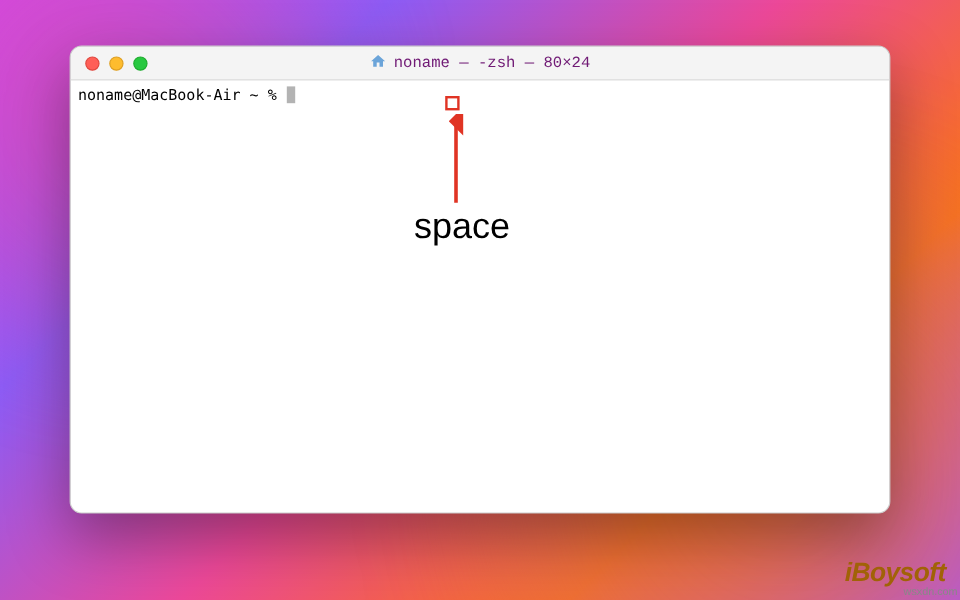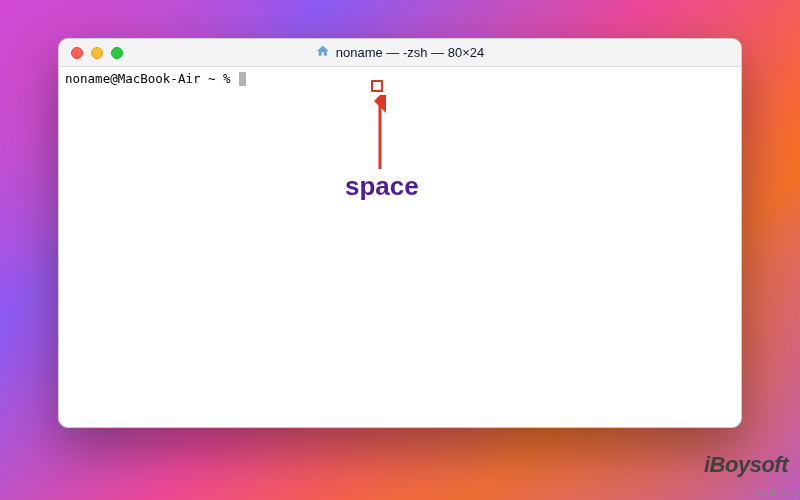--- a/index.html
+++ b/index.html
@@ -65,21 +65,22 @@
     .tl-min { background: #febc2e; border: 0.5px solid #dfa023; }
     .tl-max { background: #28c840; border: 0.5px solid #1fad2f; }
     .title-center {
       position: absolute;
       left: 50%;
       transform: translateX(-50%);
       display: flex;
       align-items: center;
       gap: 6px;
       font-size: 13px;
-      color: #0f172a;
+      color: #701a75;
+      font-family: Liberation Mono, monospace;
     }
     .home-icon svg {
       width: 14px;
       height: 14px;
       fill: #6ba4d9;
     }
     .terminal-body {
       padding: 4px 6px;
       font-family: "Menlo", "SF Mono", monospace;
       font-size: 12.5px;
@@ -116,34 +117,34 @@
       position: absolute;
       top: 28px;
       left: 313px;
       pointer-events: none;
     }
     .annotation-label {
       position: absolute;
       top: 102px;
       left: 286px;
       font-family: -apple-system, sans-serif;
-      font-size: 26px;
-      font-weight: 700;
-      color: #4c1d95;
+      font-size: 30px;
+      font-weight: 400;
+      color: #000000;
       pointer-events: none;
     }
     .watermark {
       position: absolute;
-      bottom: 22px;
+      bottom: 10px;
       right: 12px;
       font-family: -apple-system, sans-serif;
       font-size: 22px;
       font-weight: 800;
       font-style: italic;
-      color: #404040;
+      color: #a16207;
       letter-spacing: -0.5px;
     }
     .watermark-sub {
       position: absolute;
       bottom: 2px;
       right: 2px;
       font-size: 9px;
       color: #888;
       font-family: sans-serif;
     }

